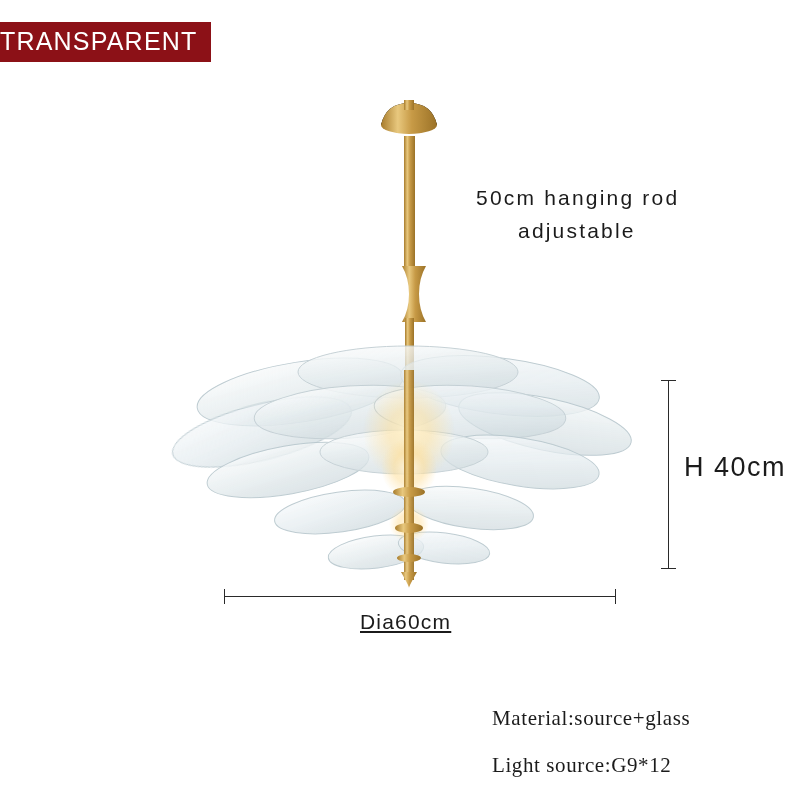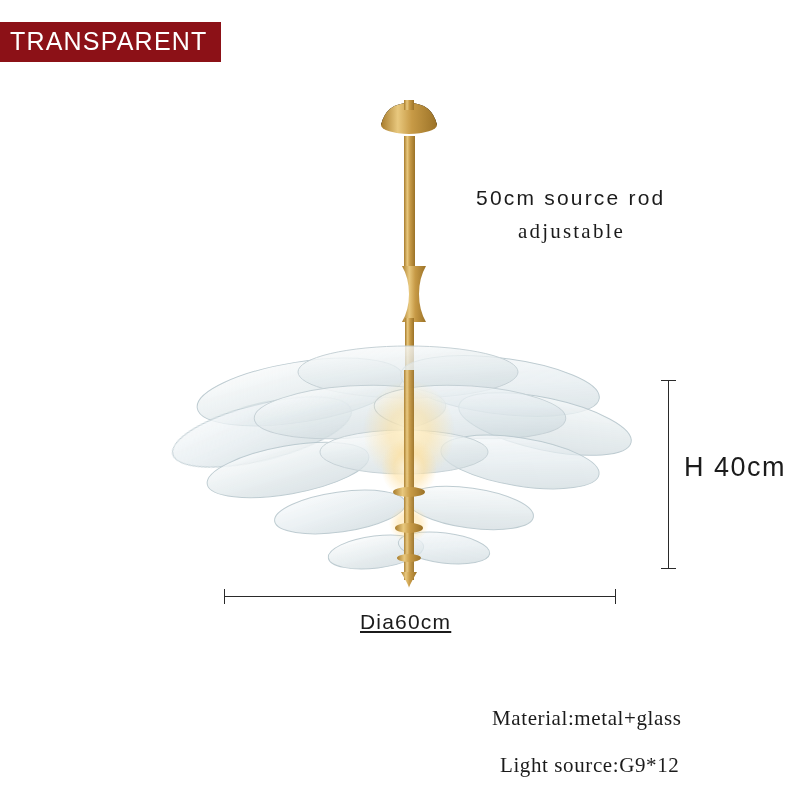--- a/index.html
+++ b/index.html
@@ -18,21 +18,21 @@
   
   .badge {
     position: absolute;
     left: 0;
     top: 22px;
     background: #8c1117;
     color: #ffffff;
     font-family: "Liberation Sans", sans-serif;
     font-size: 25px;
     letter-spacing: 1.2px;
-    padding: 7px 14px 8px 10px;
+    padding: 7px 14px 8px 0;
     line-height: 1;
     font-weight: 400;
   }
 
   
   .ann {
     position: absolute;
     color: #1b1b1b;
     font-family: "Liberation Sans", sans-serif;
     letter-spacing: 2.2px;
@@ -40,21 +40,20 @@
   }
   .rod-note-1 {
     left: 476px;
     top: 186px;
     font-size: 21px;
   }
   .rod-note-2 {
     left: 518px;
     top: 219px;
     font-size: 21px;
-    font-family: Liberation Serif, serif;
   }
   .height-label {
     left: 684px;
     top: 452px;
     font-size: 27px;
     letter-spacing: 1.5px;
   }
   .dia-label {
     left: 360px;
     top: 610px;
@@ -68,21 +67,20 @@
     font-size: 21px;
     letter-spacing: 0.6px;
     font-family: "Liberation Serif", serif;
   }
   .source-label {
     left: 492px;
     top: 753px;
     font-size: 21px;
     letter-spacing: 0.6px;
     font-family: "Liberation Serif", serif;
-    margin-left: 8px;
   }
 
   
   .dim-line {
     position: absolute;
     background: #2a2a2a;
   }
   .h-vline {
     left: 668px;
     top: 380px;
@@ -213,27 +211,27 @@
 
   <rect x="404" y="370" width="10" height="210" fill="url(#brassV)" opacity="0.95"></rect>
   <ellipse cx="409" cy="492" rx="16" ry="5" fill="url(#brassV)"></ellipse>
   <ellipse cx="409" cy="528" rx="14" ry="5" fill="url(#brassV)"></ellipse>
   <ellipse cx="409" cy="558" rx="12" ry="4" fill="url(#brassV)"></ellipse>
   <path d="M401 572 q8 14 8 16 q0 -2 8 -16 z" fill="url(#brassV)"></path>
 </svg>
 
 <div class="badge">TRANSPARENT</div>
 
-<div class="ann rod-note-1">50cm source rod</div>
+<div class="ann rod-note-1">50cm hanging rod</div>
 <div class="ann rod-note-2">adjustable</div>
 
 <div class="dim-line h-vline"></div>
 <div class="dim-line h-tick-top"></div>
 <div class="dim-line h-tick-bot"></div>
 <div class="ann height-label">H 40cm</div>
 
 <div class="dim-line d-hline"></div>
 <div class="dim-line d-tick-left"></div>
 <div class="dim-line d-tick-right"></div>
 <div class="ann dia-label">Dia60cm</div>
 
-<div class="ann material-label">Material:metal+glass</div>
+<div class="ann material-label">Material:source+glass</div>
 <div class="ann source-label">Light source:G9*12</div>
 
 </body></html>

